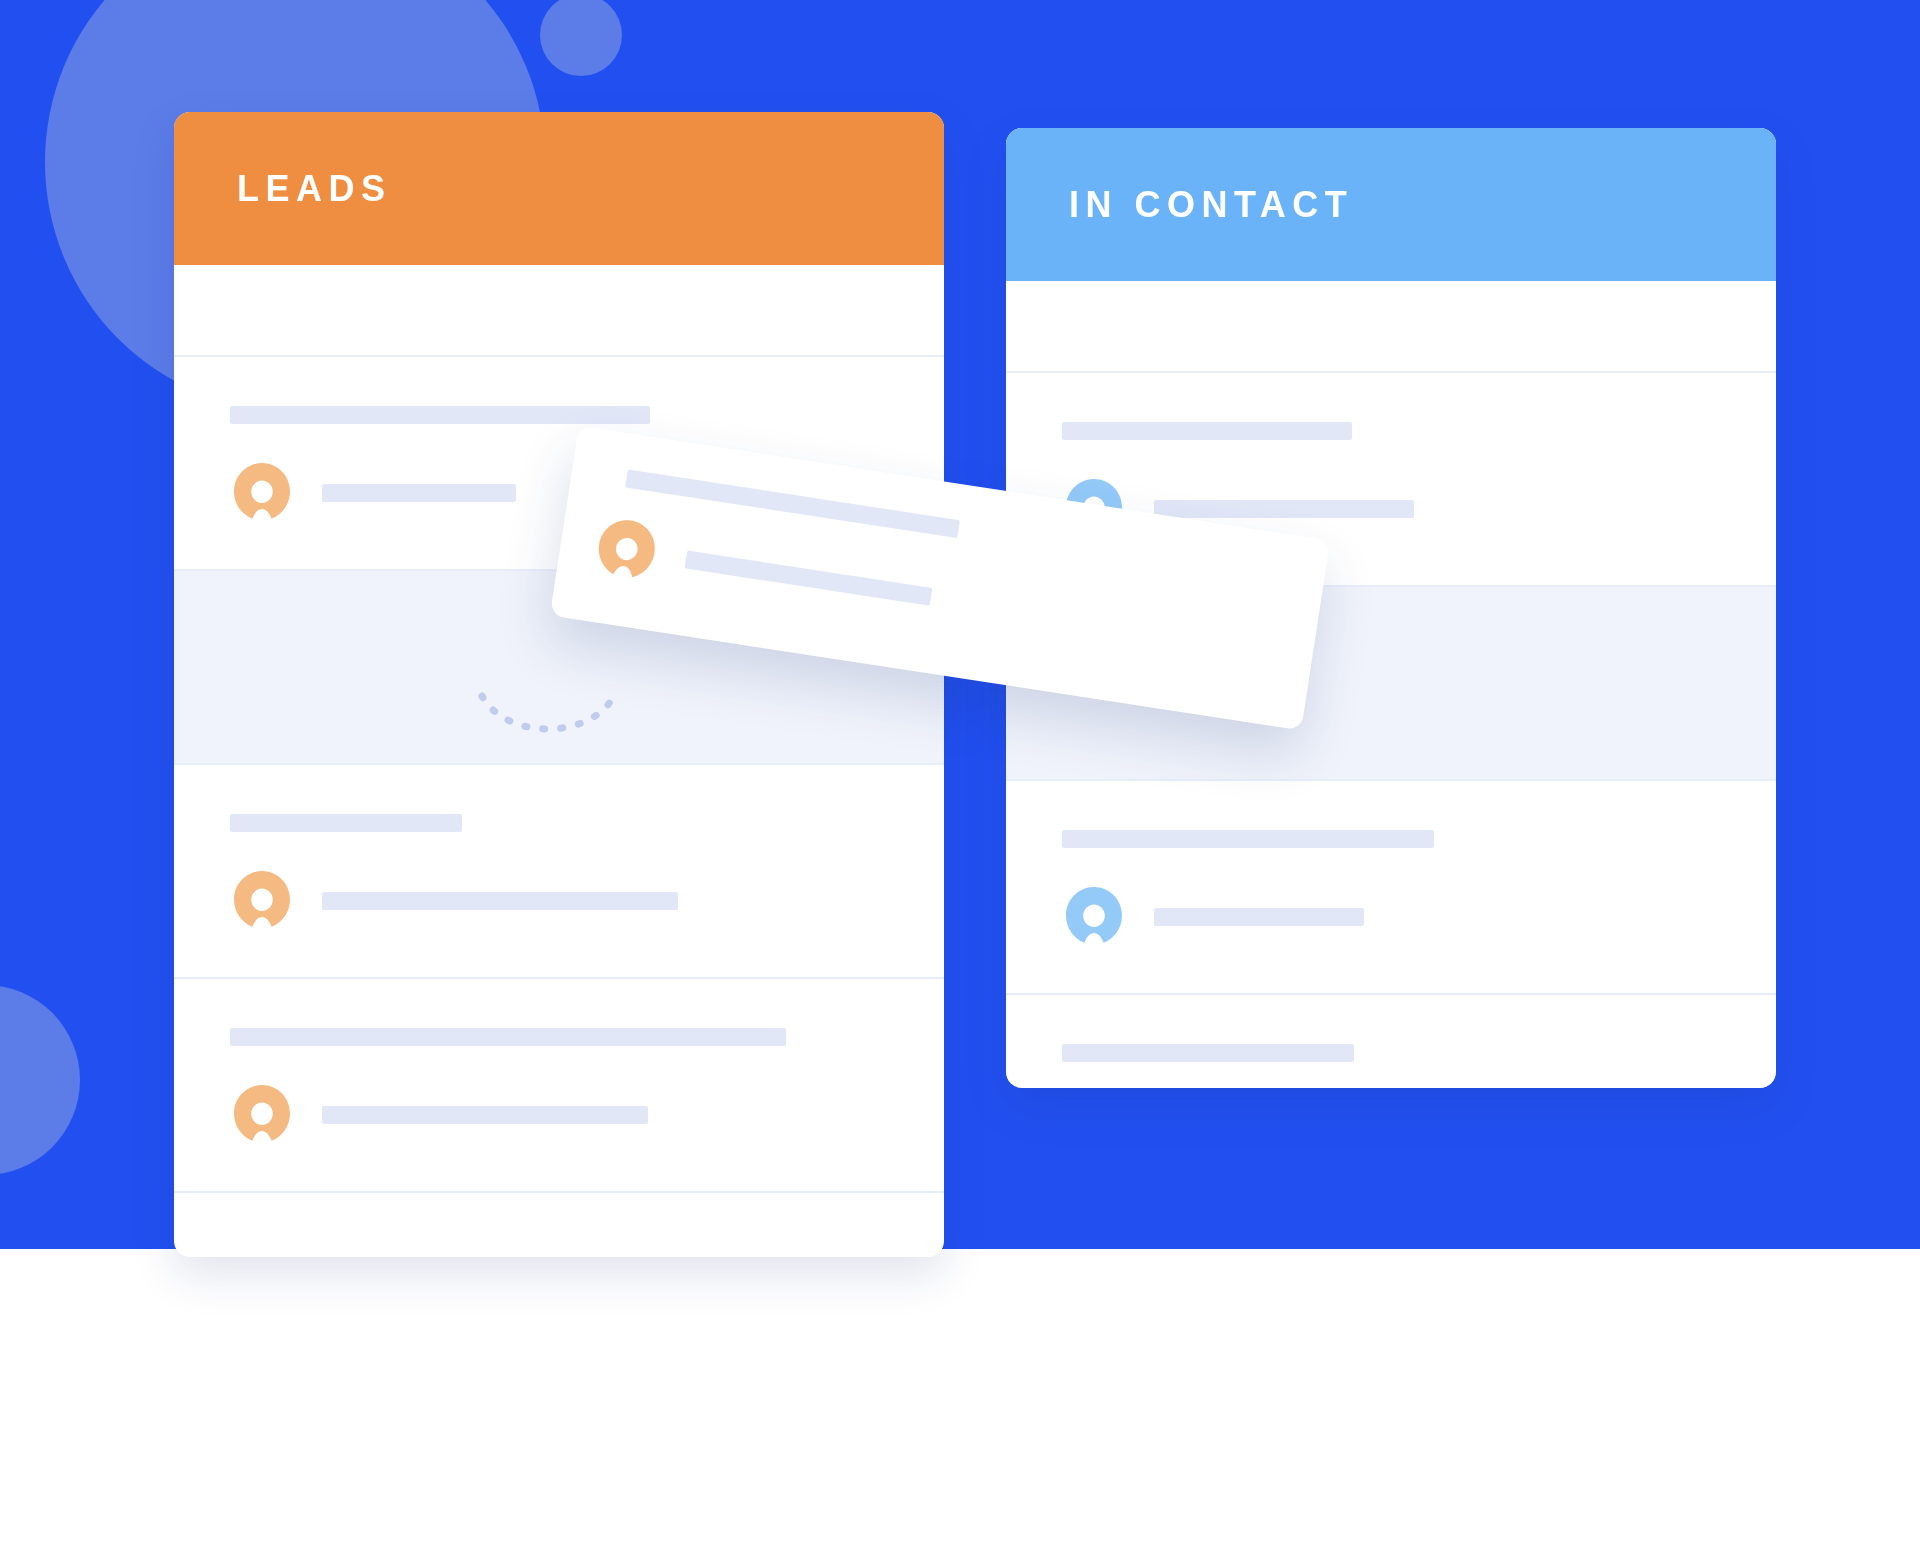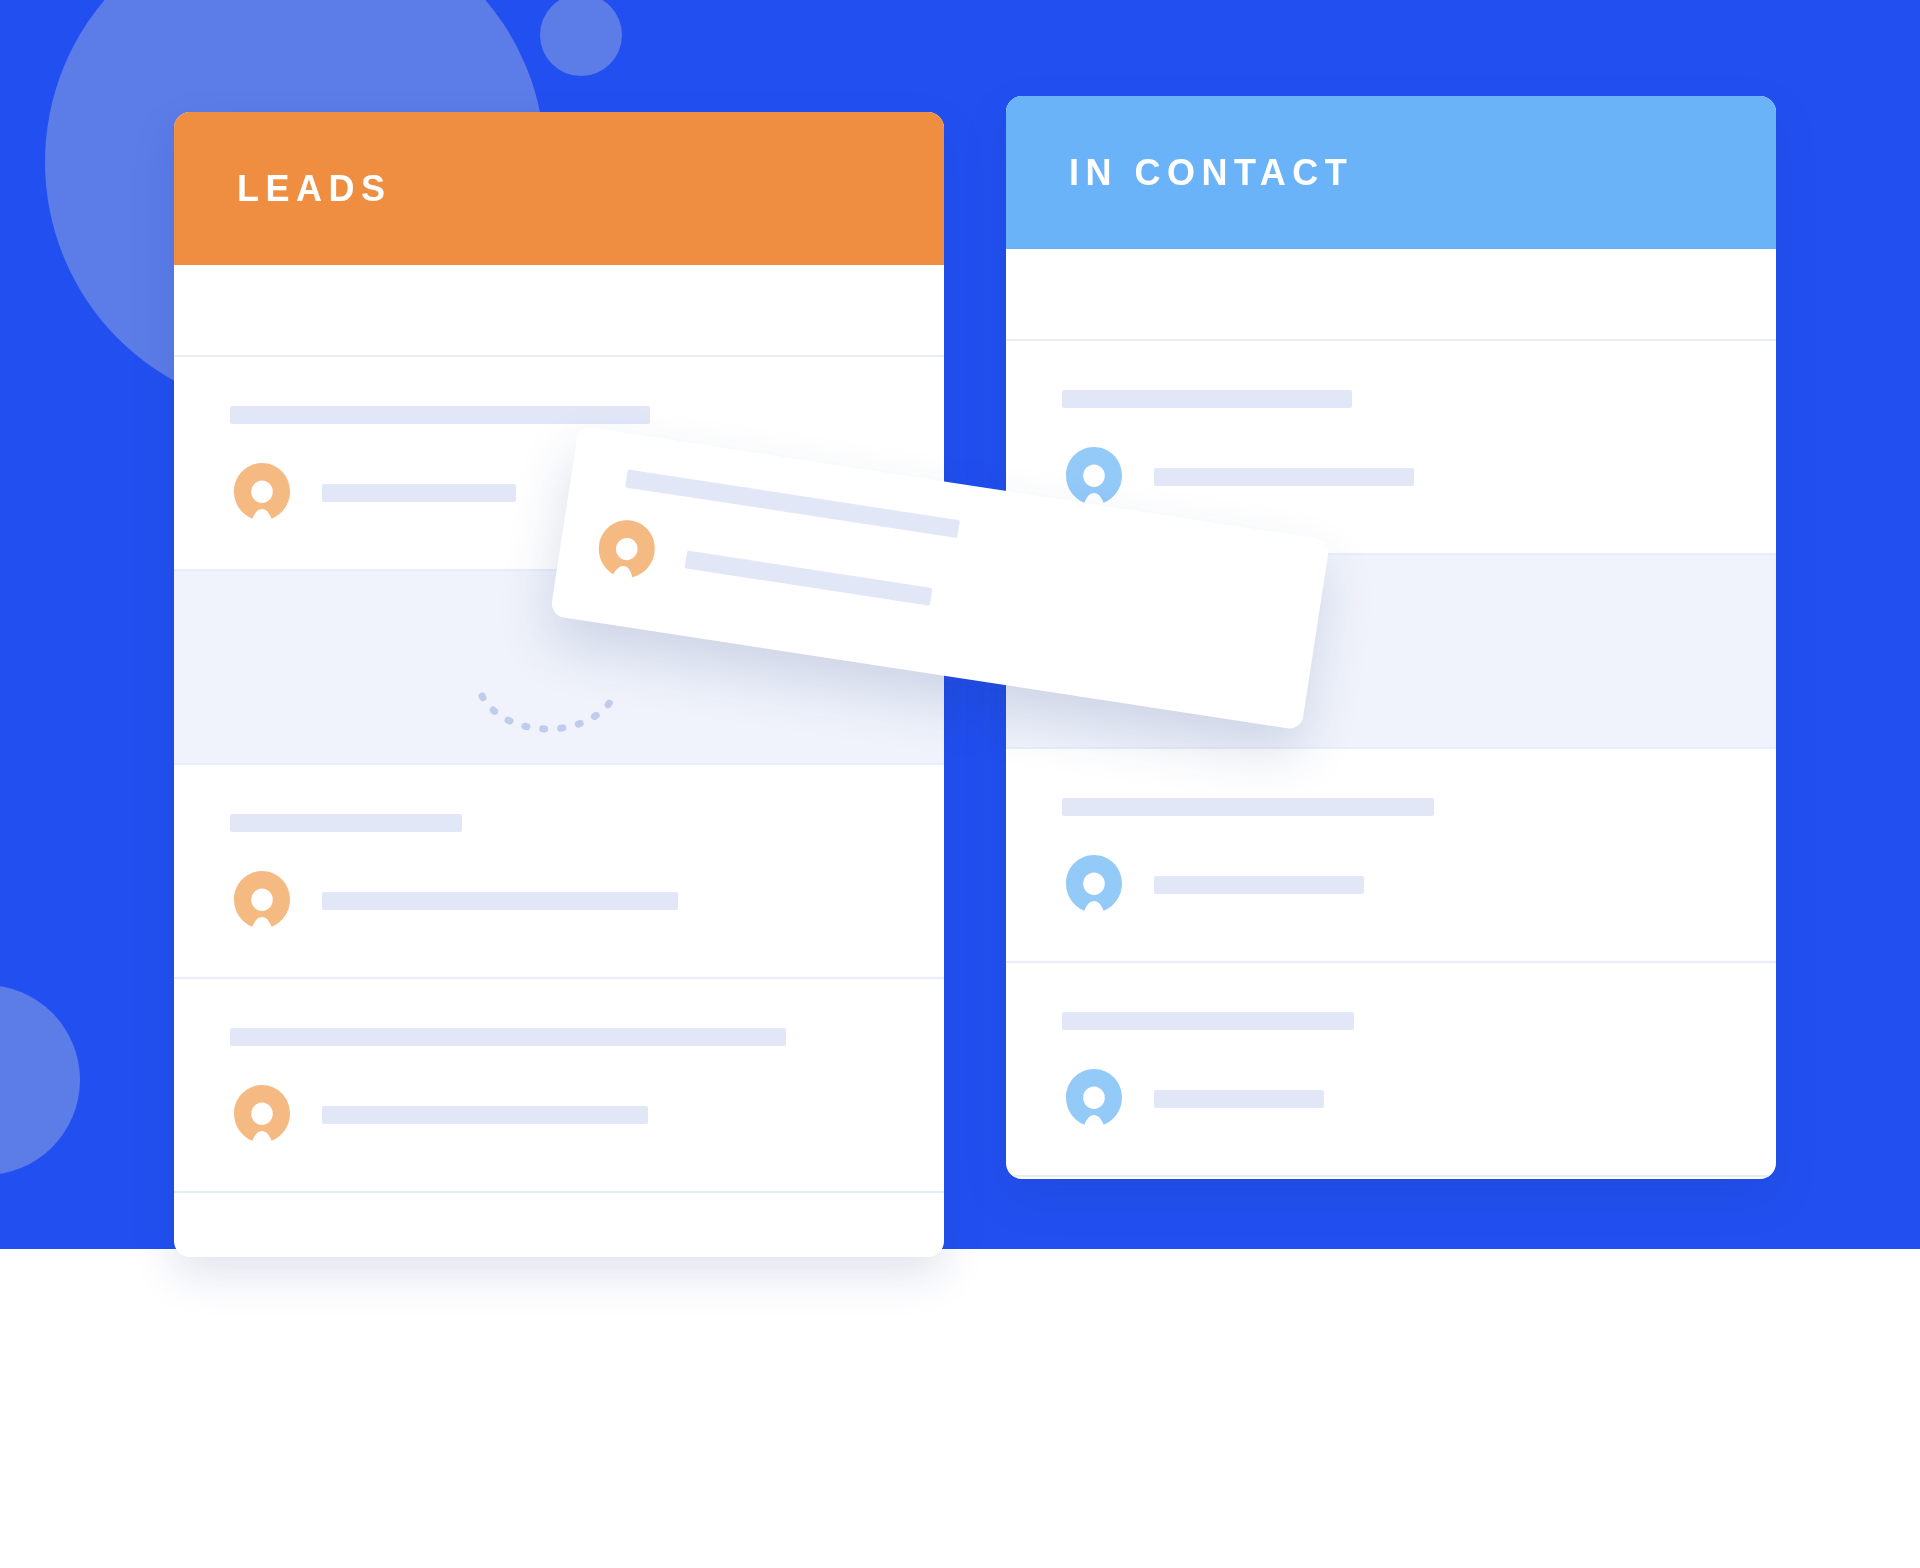--- a/index.html
+++ b/index.html
@@ -61,23 +61,23 @@
     box-shadow: 0 18px 44px rgba(24, 48, 120, 0.13);
   }
   .col-leads {
     left: 174px;
     top: 112px;
     width: 770px;
     height: 1145px;
   }
   .col-incontact {
     left: 1006px;
-    top: 96px;
+    top: 128px;
     width: 770px;
-    height: 1083px;
+    height: 960px;
   }
 
   .col-header {
     height: 153px;
     display: flex;
     align-items: center;
     padding-left: 63px;
     box-sizing: border-box;
   }
   .col-header-leads { background: #EF8E40; }

